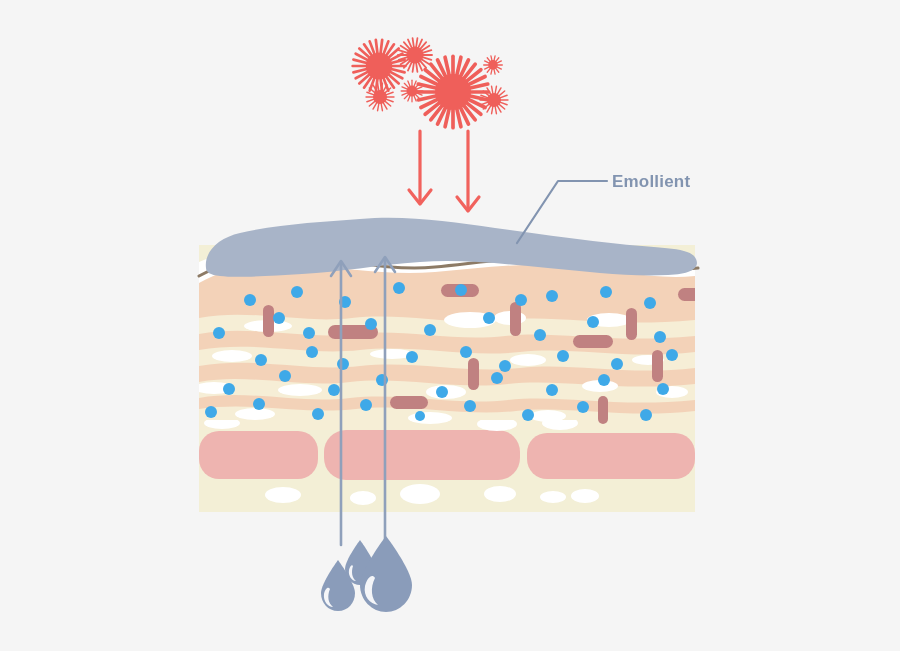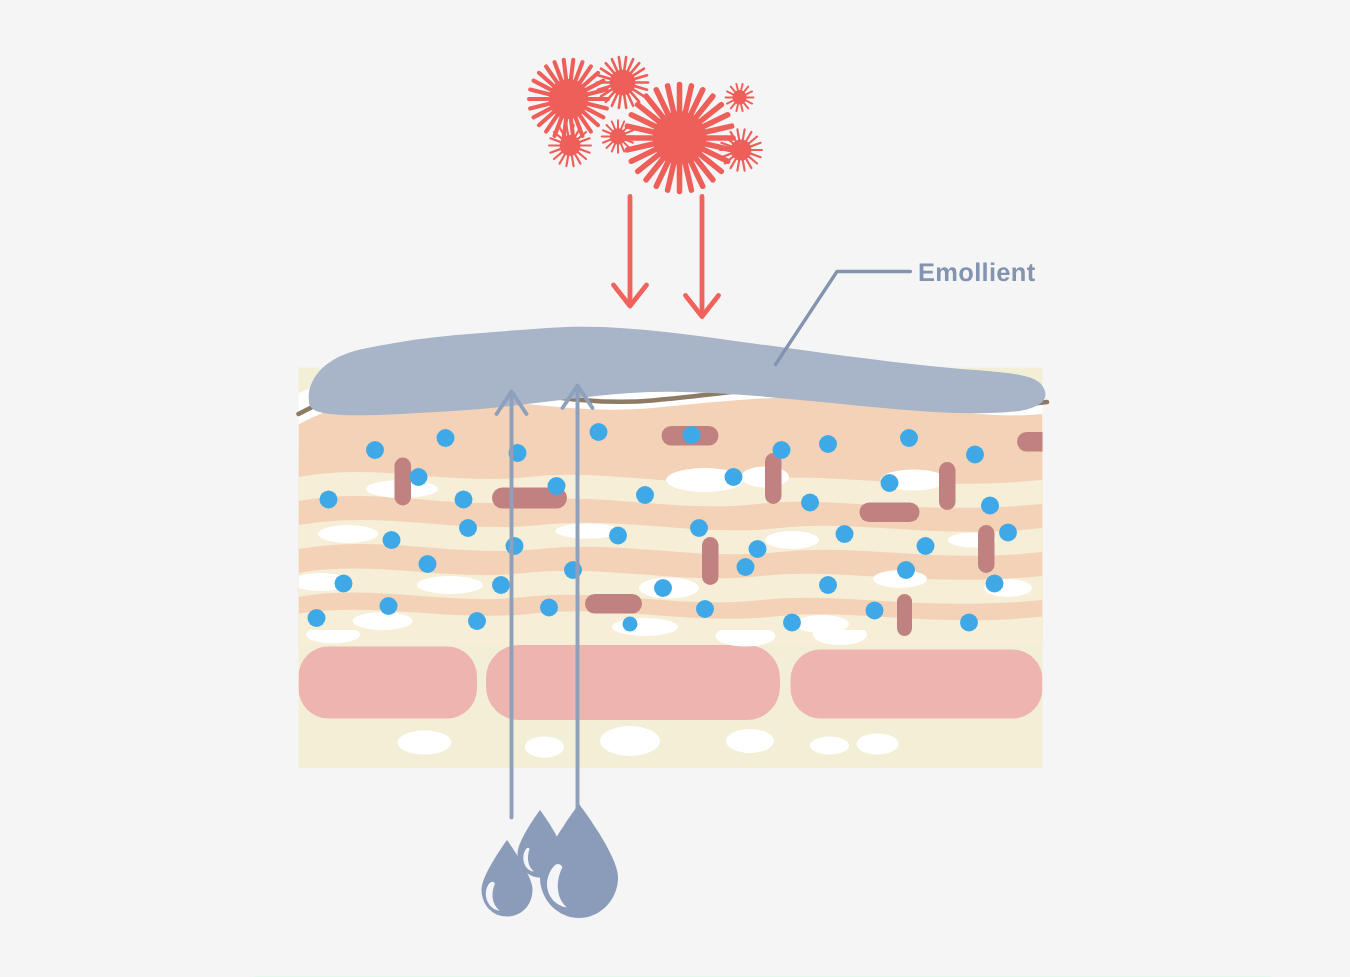--- a/index.html
+++ b/index.html
@@ -8,21 +8,21 @@
     padding: 0;
     background: #ffffff;
   }
   body {
     font-family: "Liberation Sans", sans-serif;
   }
   #stage {
     position: relative;
     width: 900px;
     height: 651px;
-    background: #86efac;
+    background: #fef9c3;
     overflow: hidden;
   }
   #diagram-svg {
     position: absolute;
     left: 0;
     top: 0;
     width: 900px;
     height: 651px;
     display: block;
   }

